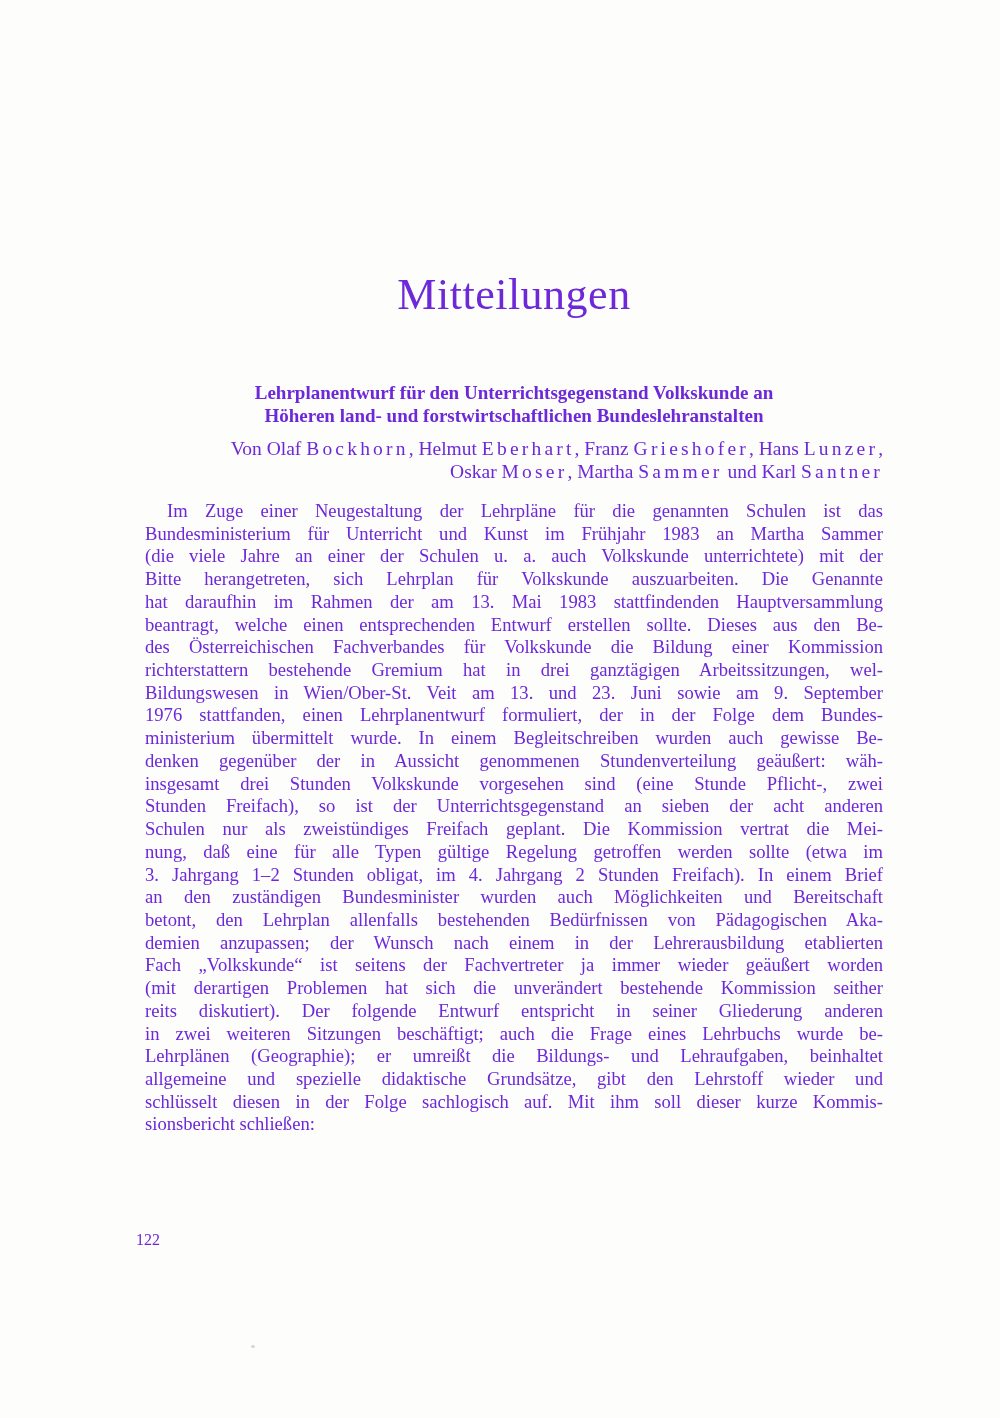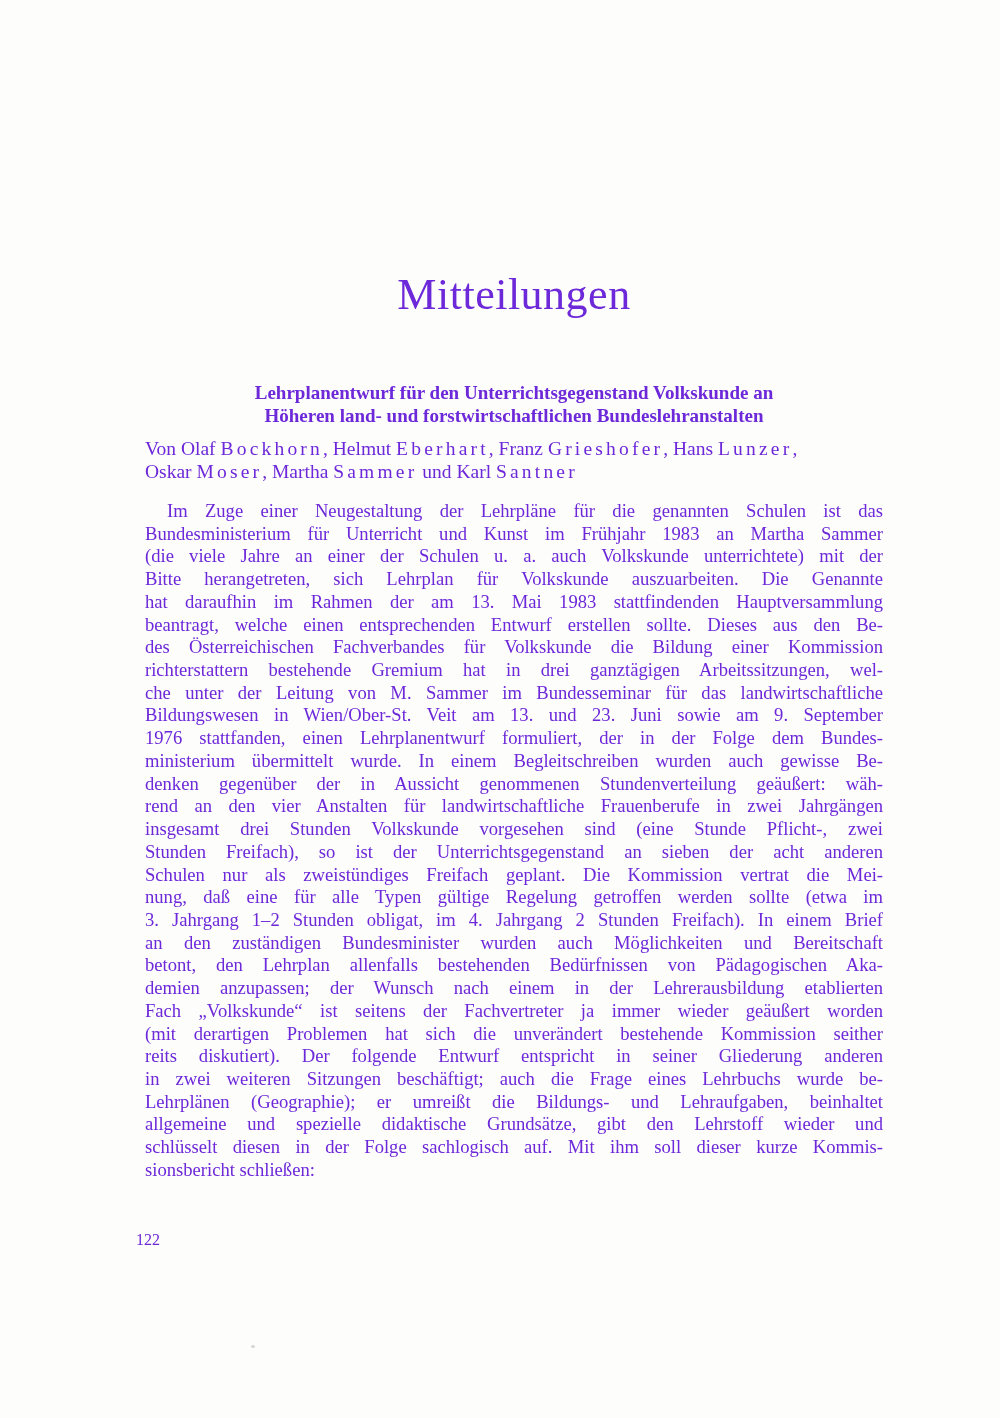--- a/index.html
+++ b/index.html
@@ -35,21 +35,21 @@
     line-height: 22.5px;
     text-align: center;
   }
   .byline {
     position: absolute;
     top: 437px;
     left: 145px;
     width: 738px;
     font-size: 19.5px;
     line-height: 23px;
-    text-align: left;
+    text-align: right;
   }
   .byline .seg { white-space: pre; }
   .byline .seg.sperr { letter-spacing: 3.2px; }
   .body {
     position: absolute;
     top: 500px;
     left: 145px;
     width: 738px;
     font-size: 18.6px;
     line-height: 22.73px;
@@ -98,26 +98,24 @@
 
   <div class="body">
       <div class="body-line">Im Zuge einer Neugestaltung der Lehrpläne für die genannten Schulen ist das</div>
       <div class="body-line">Bundesministerium für Unterricht und Kunst im Frühjahr 1983 an Martha Sammer</div>
       <div class="body-line">(die viele Jahre an einer der Schulen u. a. auch Volkskunde unterrichtete) mit der</div>
       <div class="body-line">Bitte herangetreten, sich Lehrplan für Volkskunde auszuarbeiten. Die Genannte</div>
       <div class="body-line">hat daraufhin im Rahmen der am 13. Mai 1983 stattfindenden Hauptversammlung</div>
       <div class="body-line">beantragt, welche einen entsprechenden Entwurf erstellen sollte. Dieses aus den Be-</div>
       <div class="body-line">des Österreichischen Fachverbandes für Volkskunde die Bildung einer Kommission</div>
       <div class="body-line">richterstattern bestehende Gremium hat in drei ganztägigen Arbeitssitzungen, wel-</div>
-      <div class="body-line">che unter der Leitung von M. Sammer im Bundesseminar für das landwirtschaftliche</div>
       <div class="body-line">Bildungswesen in Wien/Ober-St. Veit am 13. und 23. Juni sowie am 9. September</div>
       <div class="body-line">1976 stattfanden, einen Lehrplanentwurf formuliert, der in der Folge dem Bundes-</div>
       <div class="body-line">ministerium übermittelt wurde. In einem Begleitschreiben wurden auch gewisse Be-</div>
       <div class="body-line">denken gegenüber der in Aussicht genommenen Stundenverteilung geäußert: wäh-</div>
-      <div class="body-line">rend an den vier Anstalten für landwirtschaftliche Frauenberufe in zwei Jahrgängen</div>
       <div class="body-line">insgesamt drei Stunden Volkskunde vorgesehen sind (eine Stunde Pflicht-, zwei</div>
       <div class="body-line">Stunden Freifach), so ist der Unterrichtsgegenstand an sieben der acht anderen</div>
       <div class="body-line">Schulen nur als zweistündiges Freifach geplant. Die Kommission vertrat die Mei-</div>
       <div class="body-line">nung, daß eine für alle Typen gültige Regelung getroffen werden sollte (etwa im</div>
       <div class="body-line">3. Jahrgang 1–2 Stunden obligat, im 4. Jahrgang 2 Stunden Freifach). In einem Brief</div>
       <div class="body-line">an den zuständigen Bundesminister wurden auch Möglichkeiten und Bereitschaft</div>
       <div class="body-line">betont, den Lehrplan allenfalls bestehenden Bedürfnissen von Pädagogischen Aka-</div>
       <div class="body-line">demien anzupassen; der Wunsch nach einem in der Lehrerausbildung etablierten</div>
       <div class="body-line">Fach „Volkskunde“ ist seitens der Fachvertreter ja immer wieder geäußert worden</div>
       <div class="body-line">(mit derartigen Problemen hat sich die unverändert bestehende Kommission seither</div>

